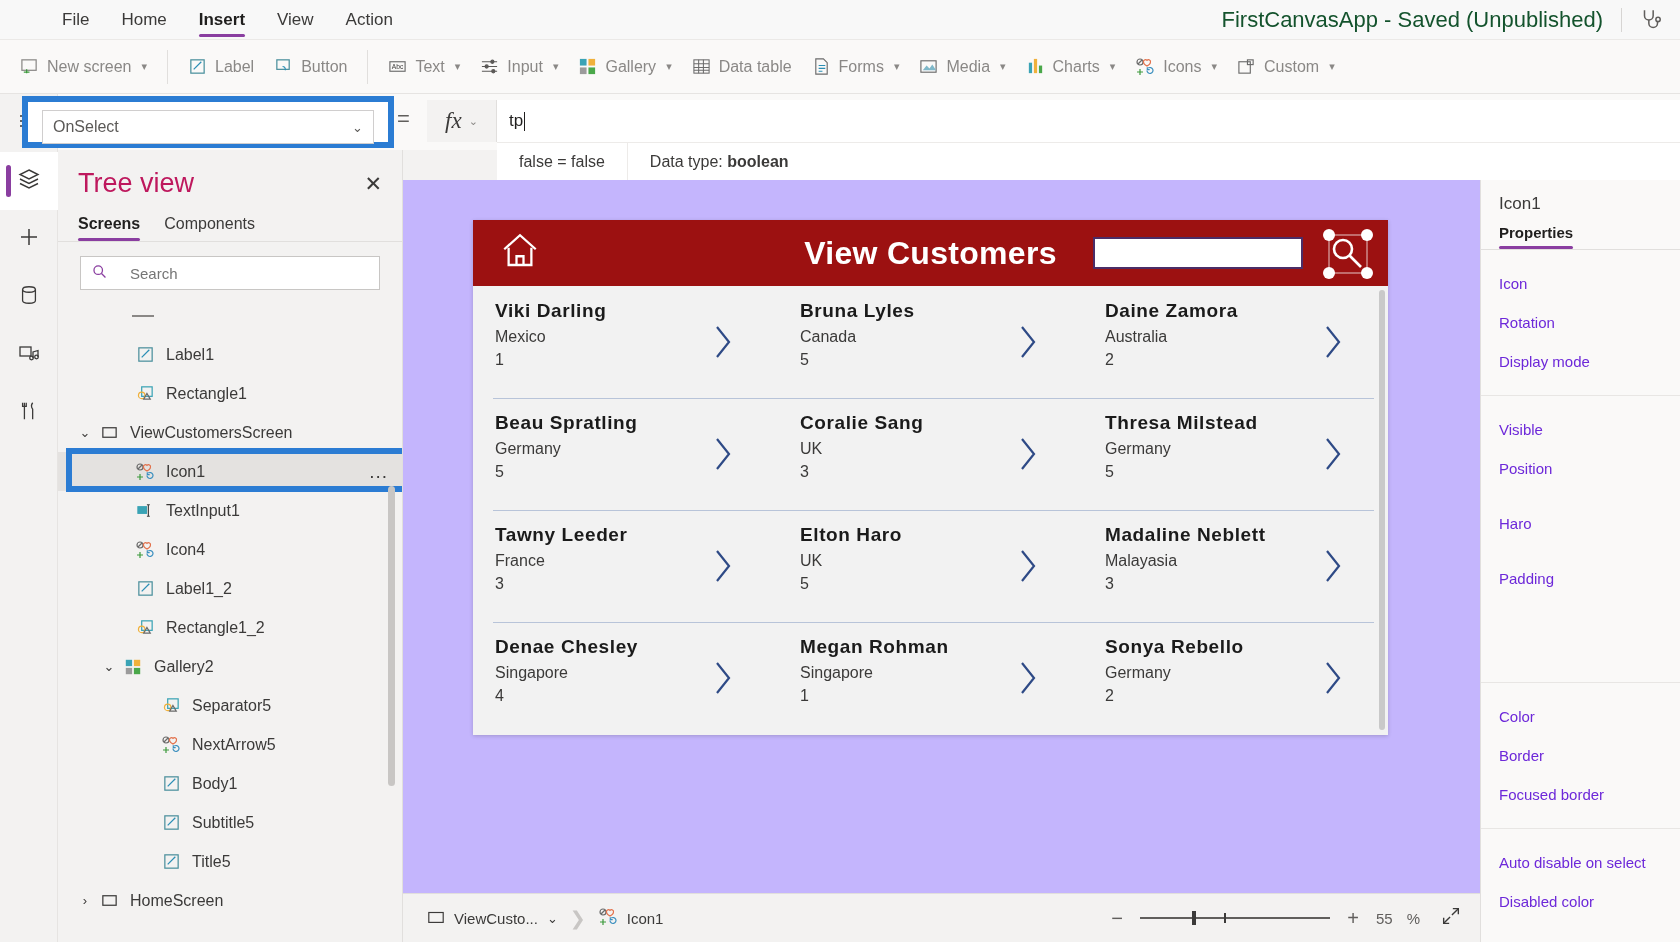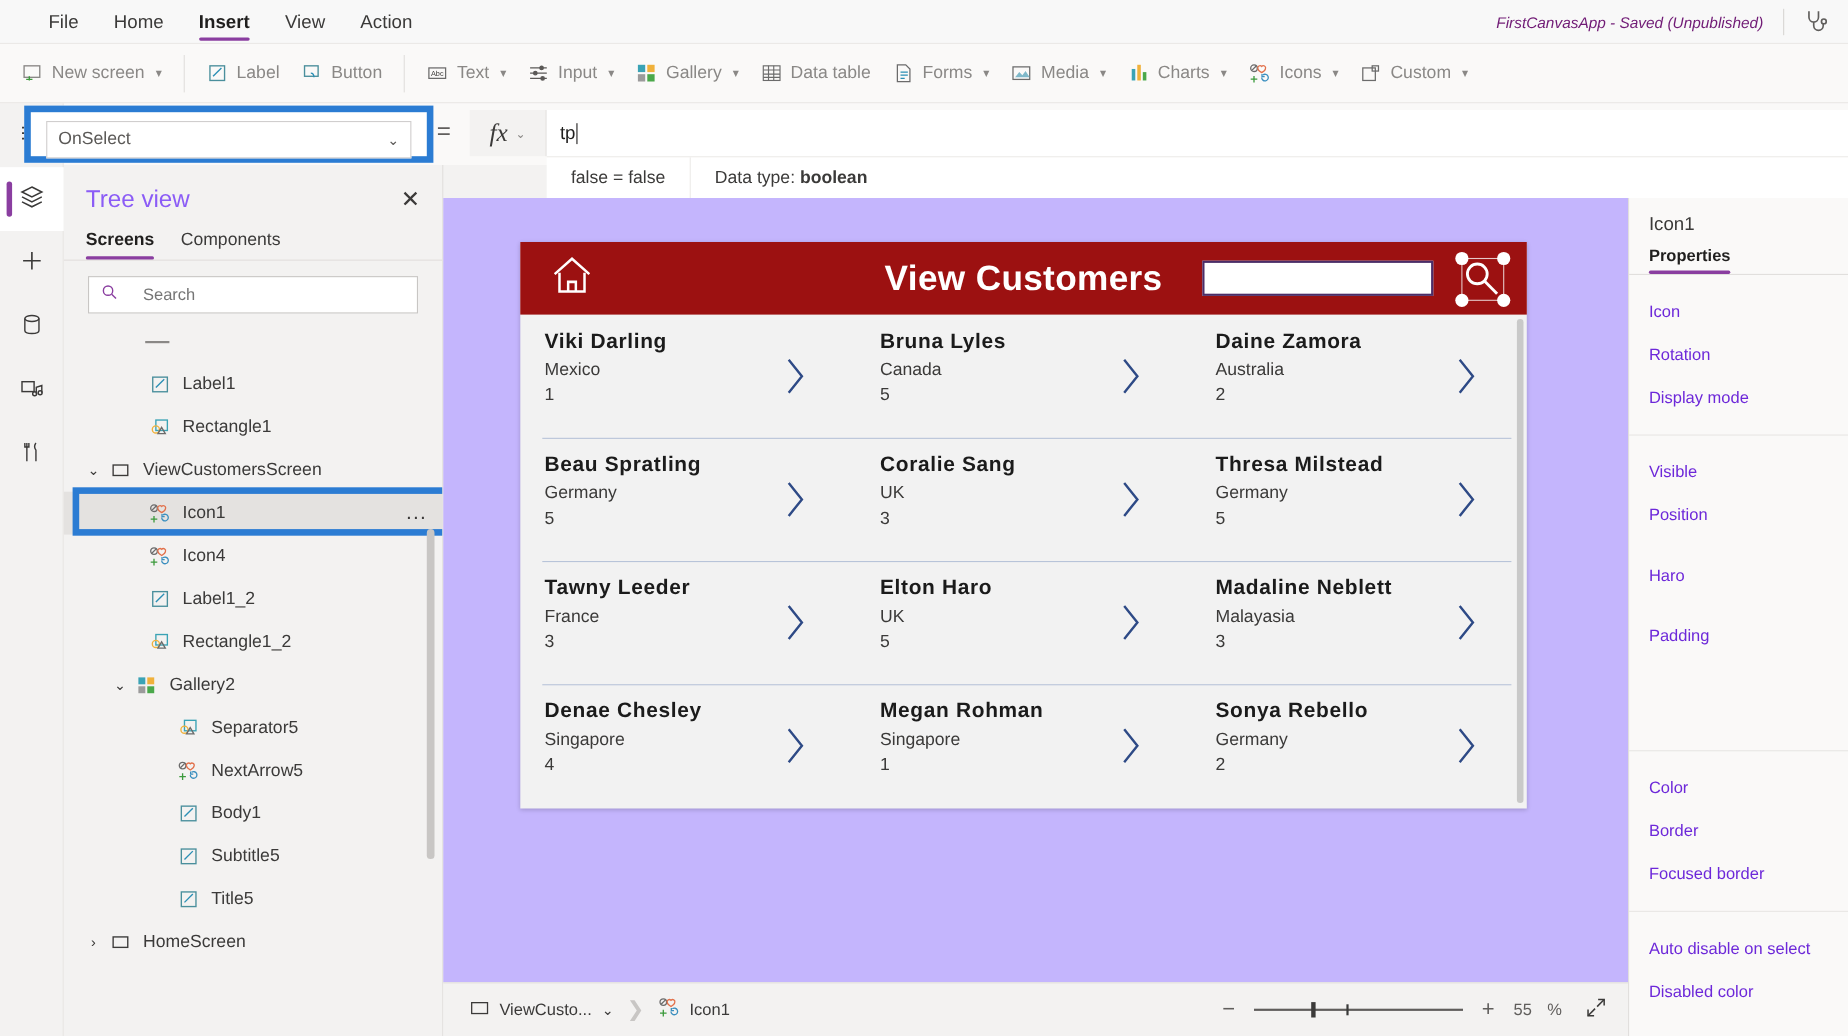--- a/index.html
+++ b/index.html
@@ -10,32 +10,32 @@
     -webkit-font-smoothing:antialiased;
   }
   #app { position:relative; width:1680px; height:942px; }
 
   
   .menubar{
     position:absolute; left:0; top:0; width:1680px; height:40px;
     background:#f8f8f8; display:flex; align-items:center;
     border-bottom:1px solid #ebe9e7;
   }
-  .menu-items{ display:flex; align-items:center; padding-left:30px; gap:4px; height:40px;}
+  .menu-items{ display:flex; align-items:center; padding-left:48px; gap:4px; height:40px;}
   .menu-item{
     font-size:17px; color:#3b3a39; padding:8px 14px 7px; height:40px;
     display:flex; align-items:center; cursor:default; position:relative;
   }
   .menu-item.active{ color:#201f1e; font-weight:bold; }
   .menu-item.active:after{
     content:""; position:absolute; left:14px; right:14px; bottom:3px;
     height:3px; background:#8a3ea0; border-radius:2px;
   }
   .menu-right{ margin-left:auto; display:flex; align-items:center; height:40px; }
-  .app-title{ font-size:14px; color:#701a75; padding-right:18px;font-style:italic; }
+  .app-title{ font-size:22px; color:#14532d; padding-right:18px; }
   .menu-divider{ width:1px; height:24px; background:#d7d5d3; }
   .steth{ width:58px; height:40px; display:flex; align-items:center; justify-content:center;}
 
   
   .ribbon{
     position:absolute; left:0; top:40px; width:1680px; height:54px;
     background:#faf9f8; display:flex; align-items:center;
     border-bottom:1px solid #e6e4e2;
   }
   .rgroup{ display:flex; align-items:center; height:54px; padding:0 10px; }
@@ -99,21 +99,21 @@
   }
   .intelli .cell{ padding:0 22px; font-size:16px; color:#3b3a39; height:38px; display:flex; align-items:center;}
   .intelli .divline{ width:1px; height:38px; background:#edebe9;}
 
   
   .tree{
     position:absolute; left:58px; top:150px; width:345px; height:792px;
     background:#f3f2f1; border-right:1px solid #e1dfdd; overflow:hidden;
   }
   .tree-head{ display:flex; align-items:center; padding:18px 20px 6px 20px; }
-  .tree-title{ font-size:22px; color:#8b5cf6; }
+  .tree-title{ font-size:27px; color:#be185d; }
   .tree-x{ margin-left:auto; font-size:21px; color:#3b3a39; cursor:default; line-height:1;}
   .tree-tabs{ display:flex; gap:24px; padding:10px 20px 0 20px; border-bottom:1px solid #e1dfdd;}
   .ttab{ font-size:16px; color:#3b3a39; padding-bottom:8px; position:relative; cursor:default;}
   .ttab.active{ font-weight:bold; color:#201f1e; }
   .ttab.active:after{
     content:""; position:absolute; left:0; right:0; bottom:0; height:3px;
     background:#8a3ea0; border-radius:2px;
   }
   .tree-search{
     margin:14px 22px 0 22px; height:34px; background:#fff; border:1px solid #c8c6c4;
@@ -527,20 +527,29 @@
             <path d="M12 3.4a2 2 0 0 1 3.4 2c0 1.6-3.4 3.6-3.4 3.6S8.6 7 8.6 5.4a2 2 0 0 1 3.4-2z" stroke="#e2704a"></path>
             <path d="M5 12v6M2 15h6" stroke="#3c9a3c"></path>
             <path d="M12 13.5a3 3 0 1 0 1.2-2.4" stroke="#3b8fbf"></path>
               <path d="M12.3 10.3v2.4h2.4" stroke="#3b8fbf"></path>
           </svg>
         </span>
         <span>Icon1</span>
         <span class="dots">...</span>
       </div>
 
+      <div class="trow" style="padding-left:74px;">
+        <span class="ti">
+          <svg width="19" height="19" viewBox="0 0 20 20" fill="none" stroke-width="1.2">
+            <rect x="2" y="6" width="9" height="7" fill="#3aa3b5" stroke="#3aa3b5"></rect>
+              <path d="M13 4v12M11.5 4h3M11.5 16h3" stroke="#3b3a39"></path>
+          </svg>
+        </span>
+        <span>TextInput1</span>
+      </div>
 
       <div class="trow" style="padding-left:74px;">
         <span class="ti">
           <svg width="20" height="20" viewBox="0 0 20 20" fill="none" stroke-width="1.2">
             <circle cx="5" cy="5" r="3" stroke="#6b6b6b"></circle>
               <path d="M3 7L7 3" stroke="#6b6b6b"></path>
             <path d="M12 3.4a2 2 0 0 1 3.4 2c0 1.6-3.4 3.6-3.4 3.6S8.6 7 8.6 5.4a2 2 0 0 1 3.4-2z" stroke="#e2704a"></path>
             <path d="M5 12v6M2 15h6" stroke="#3c9a3c"></path>
             <path d="M12 13.5a3 3 0 1 0 1.2-2.4" stroke="#3b8fbf"></path>
               <path d="M12.3 10.3v2.4h2.4" stroke="#3b8fbf"></path>

